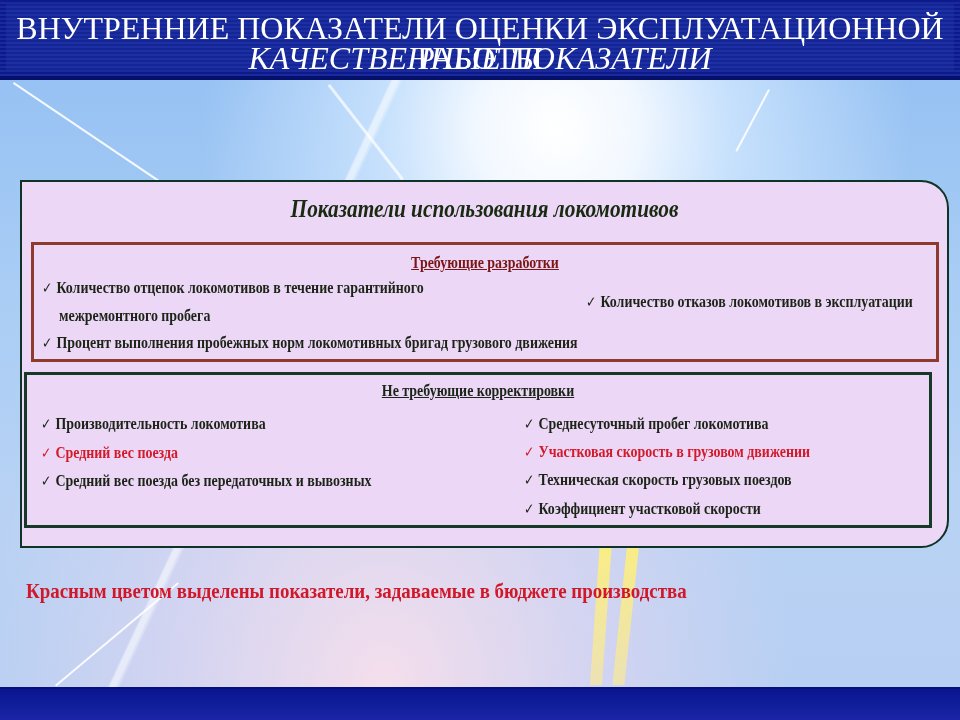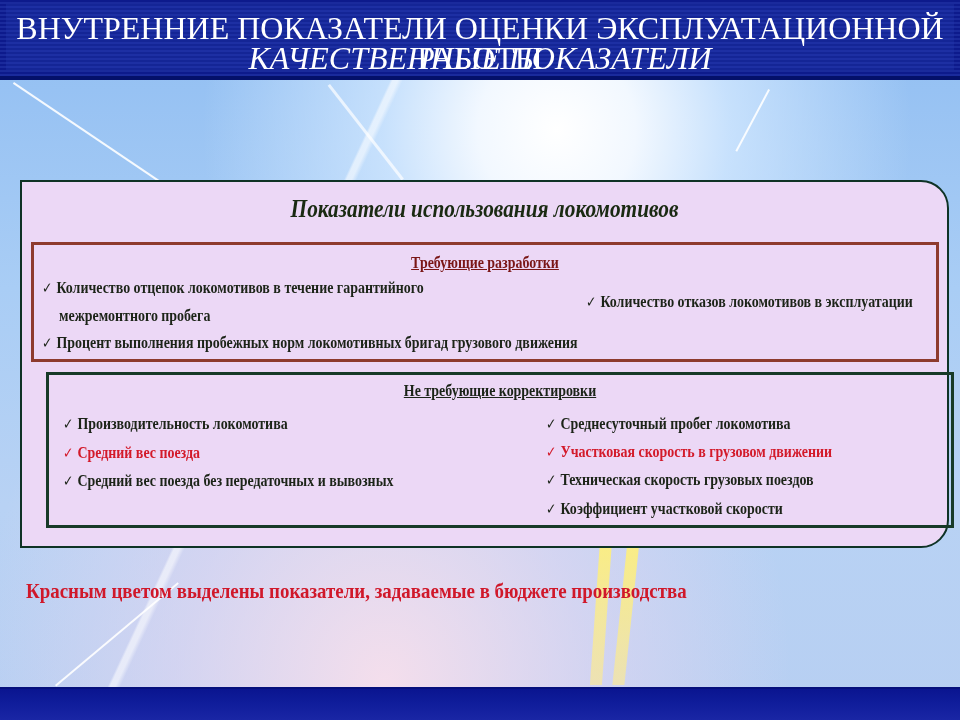--- a/index.html
+++ b/index.html
@@ -22,21 +22,21 @@
   .title.l2{top:39px;font-style:italic;}
   .streak{position:absolute;background:rgba(255,255,255,0.9);transform-origin:0 0;}
   .road{position:absolute;top:540px;width:12px;height:145px;background:linear-gradient(180deg,rgba(255,240,120,0.9),rgba(255,235,140,0.6));}
   .panel{position:absolute;left:20px;top:180px;width:929px;height:368px;
     background:#ecd8f6;border:2px solid #0f3326;border-radius:0 28px 28px 0;box-sizing:border-box;padding-left:20px;}
   .panel-title{position:absolute;left:0;right:0;top:12px;text-align:center;
     font-style:italic;font-weight:bold;font-size:26px;color:#1a2a12;
     transform:scaleX(0.82);}
   .box{position:absolute;box-sizing:border-box;}
   .box.red{left:9px;top:60px;width:908px;height:120px;border:3px solid #8e3b2e;}
-  .box.green{left:24px;top:190px;width:908px;height:156px;border:3px solid #173a28;}
+  .box.green{left:2px;top:190px;width:908px;height:156px;border:3px solid #173a28;}
   .box-head{position:absolute;left:0;right:0;text-align:center;font-weight:bold;
     font-size:17px;text-decoration:underline;transform:scaleX(0.82);}
   .red .box-head{top:8px;color:#7a1616;}
   .green .box-head{top:6px;color:#1b2418;}
   .item{position:absolute;font-weight:bold;font-size:17px;color:#1c2418;white-space:nowrap;
     transform-origin:0 50%;transform:scaleX(0.82);}
   .item.hl{color:#d31a2a;}
   .chk{font-weight:normal;margin-right:5px;font-size:15px;}
   .footnote{position:absolute;left:26px;top:578px;font-weight:bold;font-size:22px;color:#d0182a;
     white-space:nowrap;transform-origin:0 50%;transform:scaleX(0.86);}

